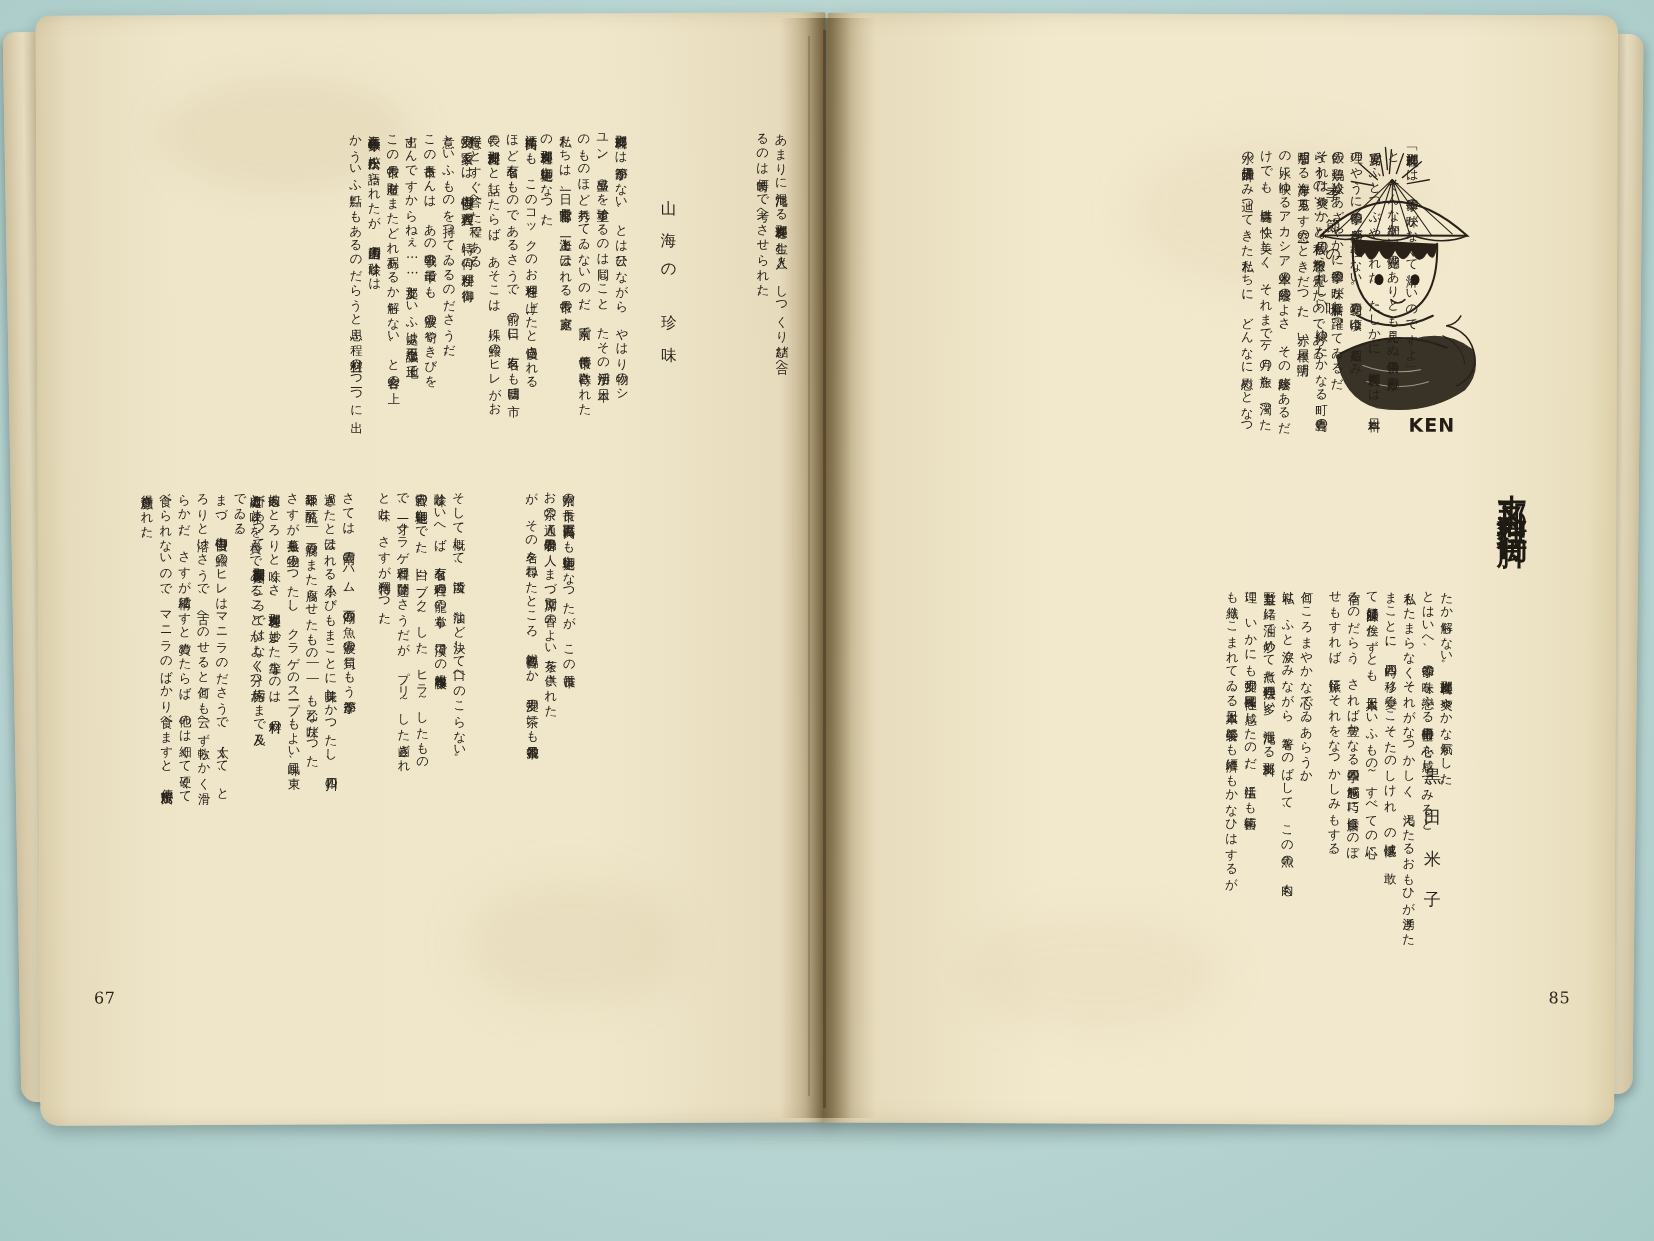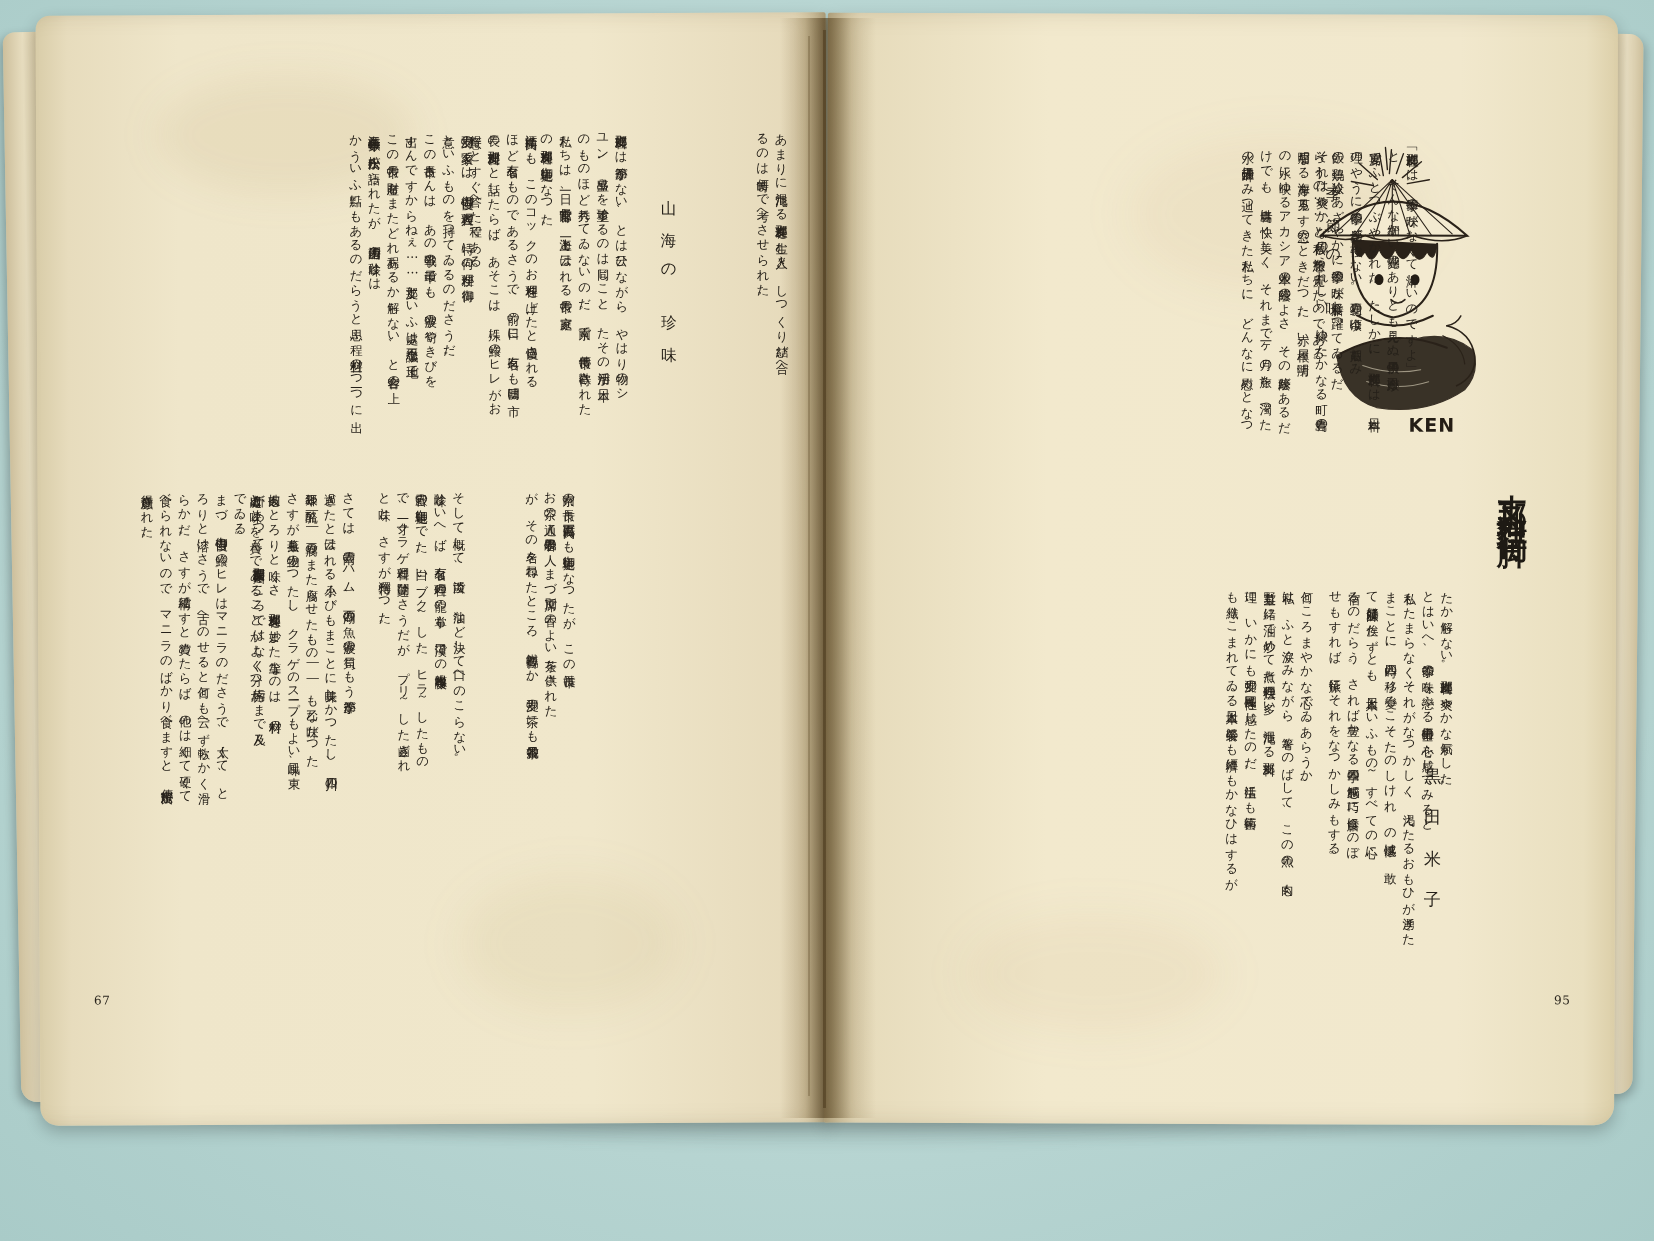--- a/index.html
+++ b/index.html
@@ -171,21 +171,21 @@
   .illus {
     position: absolute;
     right: 100px;
     top: 125px;
     width: 220px;
     height: 300px;
   }
 
   .pagenum {
     position: absolute;
-    font-size: 12px;
+    font-size: 16px;
     color: #2a251d;
     letter-spacing: 0.05em;
     margin-top: 20px;
   }
   .pagenum-right { right: 44px; bottom: 118px; }
   .pagenum-left  { left: 54px;  bottom: 118px; }
 
   
   .lp-heading {
     position: absolute;
@@ -351,20 +351,20 @@
 まことに、四時の移り變るこそたのしけれ、の感懷は、敢
 て發好法師に俟たずとも、日本人といふもの～すべての心に
 宿るのだらう。されば豊かなる四季の感觸を巧に食膳にのぼ
 せもすれば、征旅にそれをなつかしみもする。</div>
       <div class="text-block" style="right:300px; top:568px; height:410px;">何ところまやかな心でゐあらうか。
 私は、ふと淚ぐみながら、箸をのばして、この魚の、肉も
 野菜も一緒に油で炒めて煮た料理法の多い、混沌たる支那料
 理に、いかにも支那の國民性を感じたのだ。生活にも藝術に
 も織りこまれてゐる日本人と榮養にも經濟にもかなひはするが</div>
 
-      <div class="pagenum pagenum-right">95</div>
+      <div class="pagenum pagenum-right">85</div>
     </div>
 
     <div class="gutter"></div>
     <div class="gutter-line"></div>
     <div class="gutter-line2"></div>
   </div>
 </div>
 
 </body></html>

